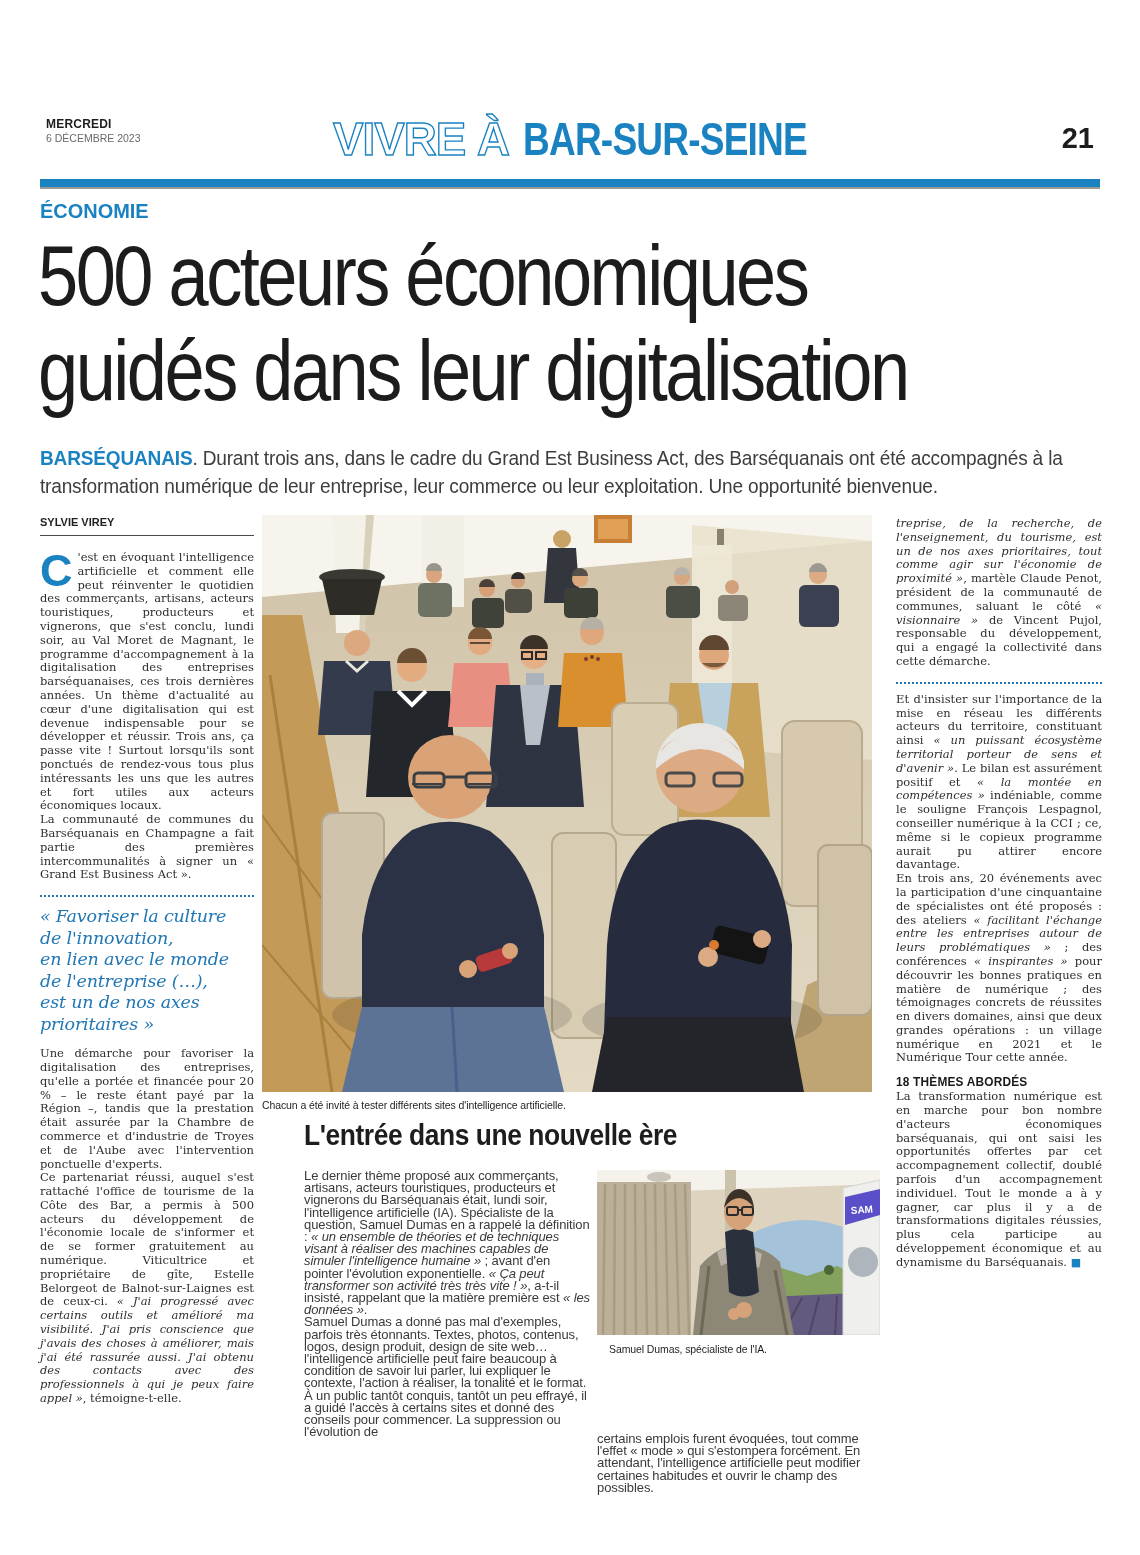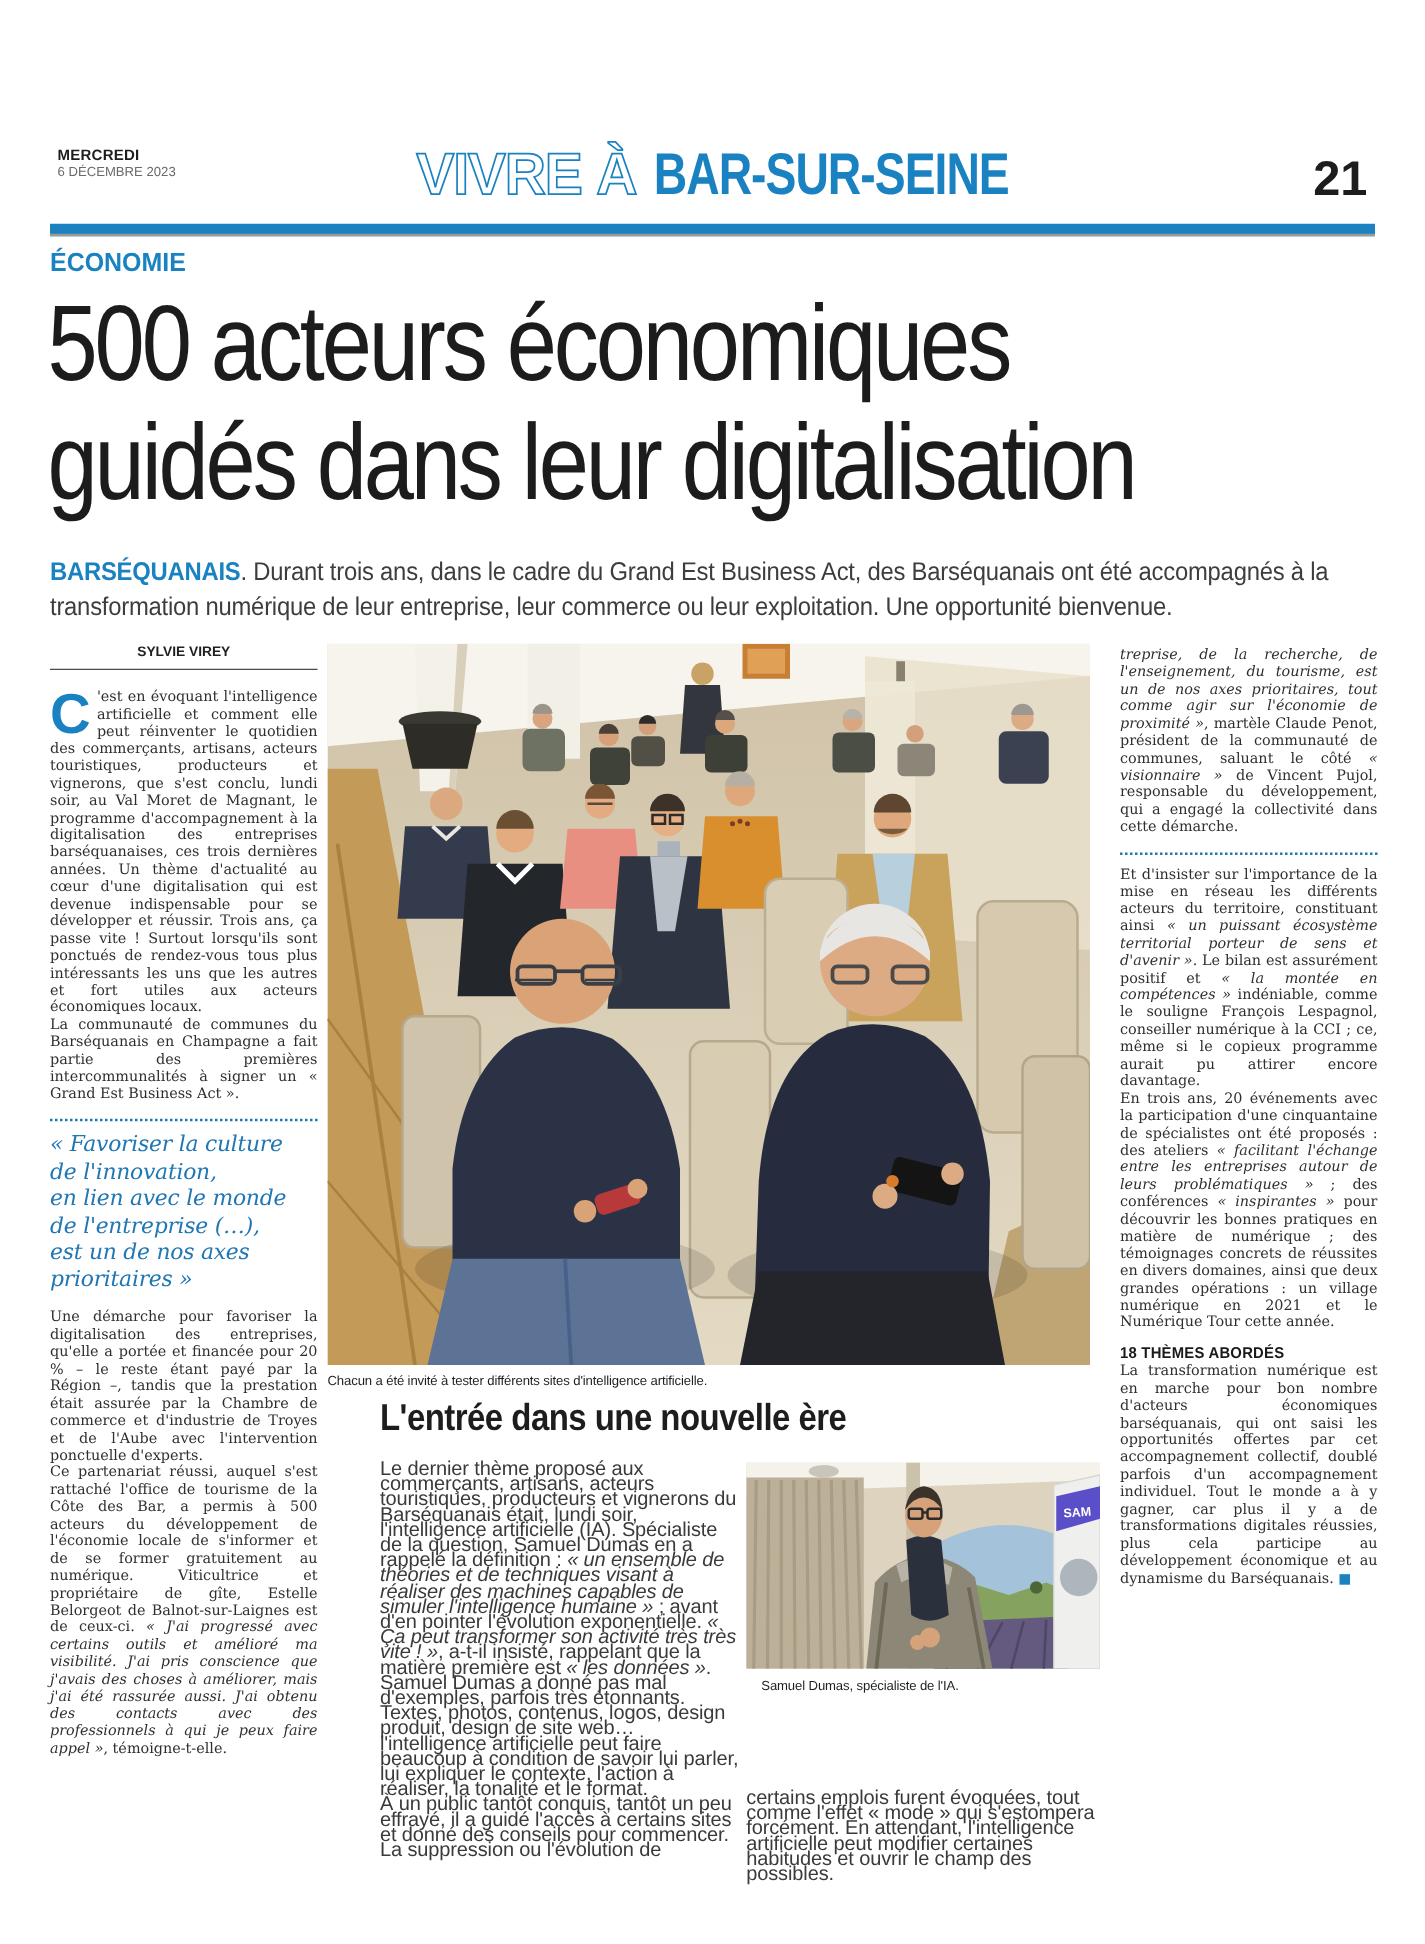--- a/index.html
+++ b/index.html
@@ -9,36 +9,36 @@
 
   
   .mast-left{left:46px;top:118px;line-height:1.1;}
   .mast-day{font-size:12px;font-weight:bold;color:#1d1d1d;letter-spacing:.2px;}
   .mast-date{font-size:10.5px;color:#6a6a6a;margin-top:2px;}
   .mast-title{left:0;right:0;top:110px;text-align:center;}
   .mast-title svg{overflow:visible;}
   .t-outline,.t-solid{font-family:"Liberation Sans",sans-serif;font-weight:bold;letter-spacing:-1px;}
   .t-outline{fill:none;stroke:#1b82c2;stroke-width:1.4px;}
   .t-solid{fill:#1b82c2;}
-  .page-num{right:46px;top:122px;font-size:39px;font-weight:bold;color:#1d1d1d;}
+  .page-num{right:46px;top:122px;font-size:29px;font-weight:bold;color:#1d1d1d;}
   .rule-blue{left:40px;top:179px;width:1060px;height:8px;background:#1b82c2;border-bottom:2px solid #9b9b93;}
 
   .kicker{left:40px;top:199px;font-size:21px;font-weight:bold;color:#1b82c2;
           transform:scaleX(.95);transform-origin:left;}
 
   .headline{left:38px;top:228px;margin:0;font-weight:400;color:#1c1c1c;
             transform:scaleX(.84);transform-origin:left top;}
   .hl-line{display:block;white-space:nowrap;font-size:86px;line-height:95px;letter-spacing:-3px;}
 
   .lede{left:40px;top:444px;width:1135px;margin:0;font-size:20.5px;line-height:27.5px;
         color:#3d3d3d;transform:scaleX(.93);transform-origin:left top;letter-spacing:-.2px;}
   .lede-lead{color:#1b82c2;font-weight:bold;}
 
   .byline{left:40px;top:516px;width:214px;font-size:11px;font-weight:bold;color:#1f1f1f;
-          padding-bottom:7px;border-bottom:1.5px solid #4a4a4a;text-align:center;}
+          padding-bottom:7px;border-bottom:1.5px solid #4a4a4a;}
 
   
   .col{text-align:justify;}
   .col-left{left:40px;top:551px;width:214px;}
   .col-right{left:896px;top:517px;width:206px;}
   .serif{font-family:"DejaVu Serif","Liberation Serif",serif;font-size:11.5px;line-height:13.8px;
          color:#2e2e2e;margin:0;}
   .it{font-style:italic;}
   .dropcap{float:left;font-family:"Liberation Sans",sans-serif;font-weight:bold;color:#1b82c2;
            font-size:45px;line-height:38px;padding-right:5px;padding-top:1px;}
@@ -54,21 +54,21 @@
   .caption{font-size:10.5px;font-weight:normal;color:#1f1f1f;letter-spacing:-.1px;}
   .cap-main{left:262px;top:1099px;width:610px;}
   .photo2{left:597px;top:1170px;width:283px;height:165px;margin:0;}
   .cap2{left:597px;top:1343px;width:283px;padding-left:12px;}
 
   
   .subhead{left:304px;top:1118px;margin:0;font-size:30px;font-weight:bold;color:#1d1d1d;
            letter-spacing:-.5px;transform:scaleX(.88);transform-origin:left top;}
   .colA{left:304px;top:1170px;width:288px;}
   .colB{left:597px;top:1433px;width:284px;}
-  .csans{font-size:16px;line-height:12.2px;color:#3a3a3a;margin:0;letter-spacing:-.1px;}
+  .csans{font-size:13px;line-height:12.2px;color:#3a3a3a;margin:0;letter-spacing:-.1px;}
   figure svg{display:block;}
 </style>
 </head>
 <body>
 
 <div>
 
   <div class="abs mast-left">
     <div class="mast-day">MERCREDI</div>
     <div class="mast-date">6 DÉCEMBRE 2023</div>

